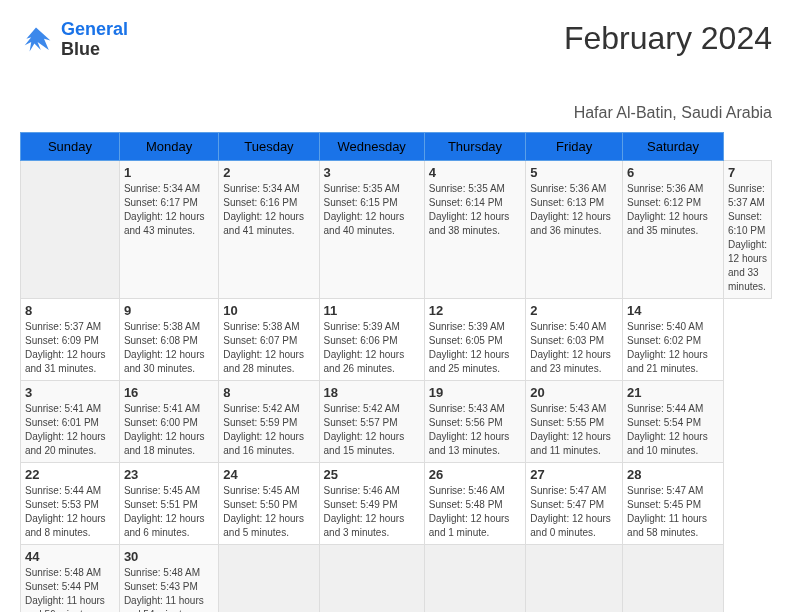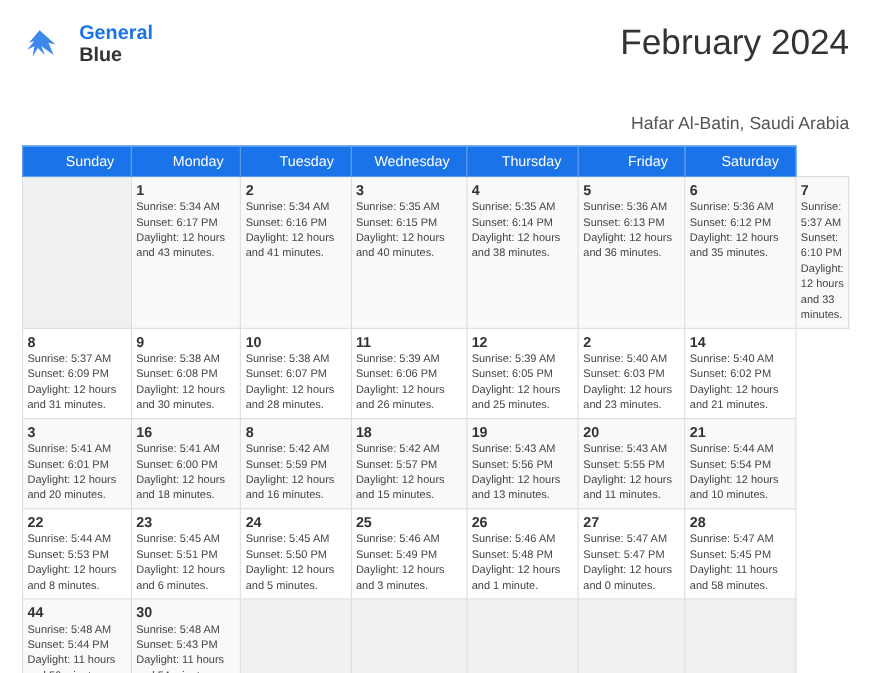--- a/index.html
+++ b/index.html
@@ -12,21 +12,21 @@
     }
     .header-area {
       display: flex;
       justify-content: space-between;
       align-items: flex-start;
       margin-bottom: 10px;
     }
     .logo {
       display: flex;
       align-items: center;
-      gap: 20px;
+      gap: 9px;
     }
     .logo-text {
       font-size: 18px;
       font-weight: bold;
       color: #333;
       line-height: 1.1;
     }
     .logo-text span {
       color: #1a73e8;
     }
@@ -47,23 +47,23 @@
       color: #555;
       margin-top: 47px;
     }
     table {
       width: 100%;
       border-collapse: collapse;
       font-size: 11px;
     }
     thead tr th {
       background-color: #1a73e8;
-      color: #ffffff;
+      color: #000000;
       padding: 6px 15px;
-      text-align: right;
+      text-align: center;
       font-size: 13px;
       font-weight: normal;
       border: 1px solid #5a9fe8;
     }
     tbody tr td {
       vertical-align: top;
       padding: 4px 4px;
       border: 1px solid #ddd;
       background: #fff;
       min-height: 80px;

